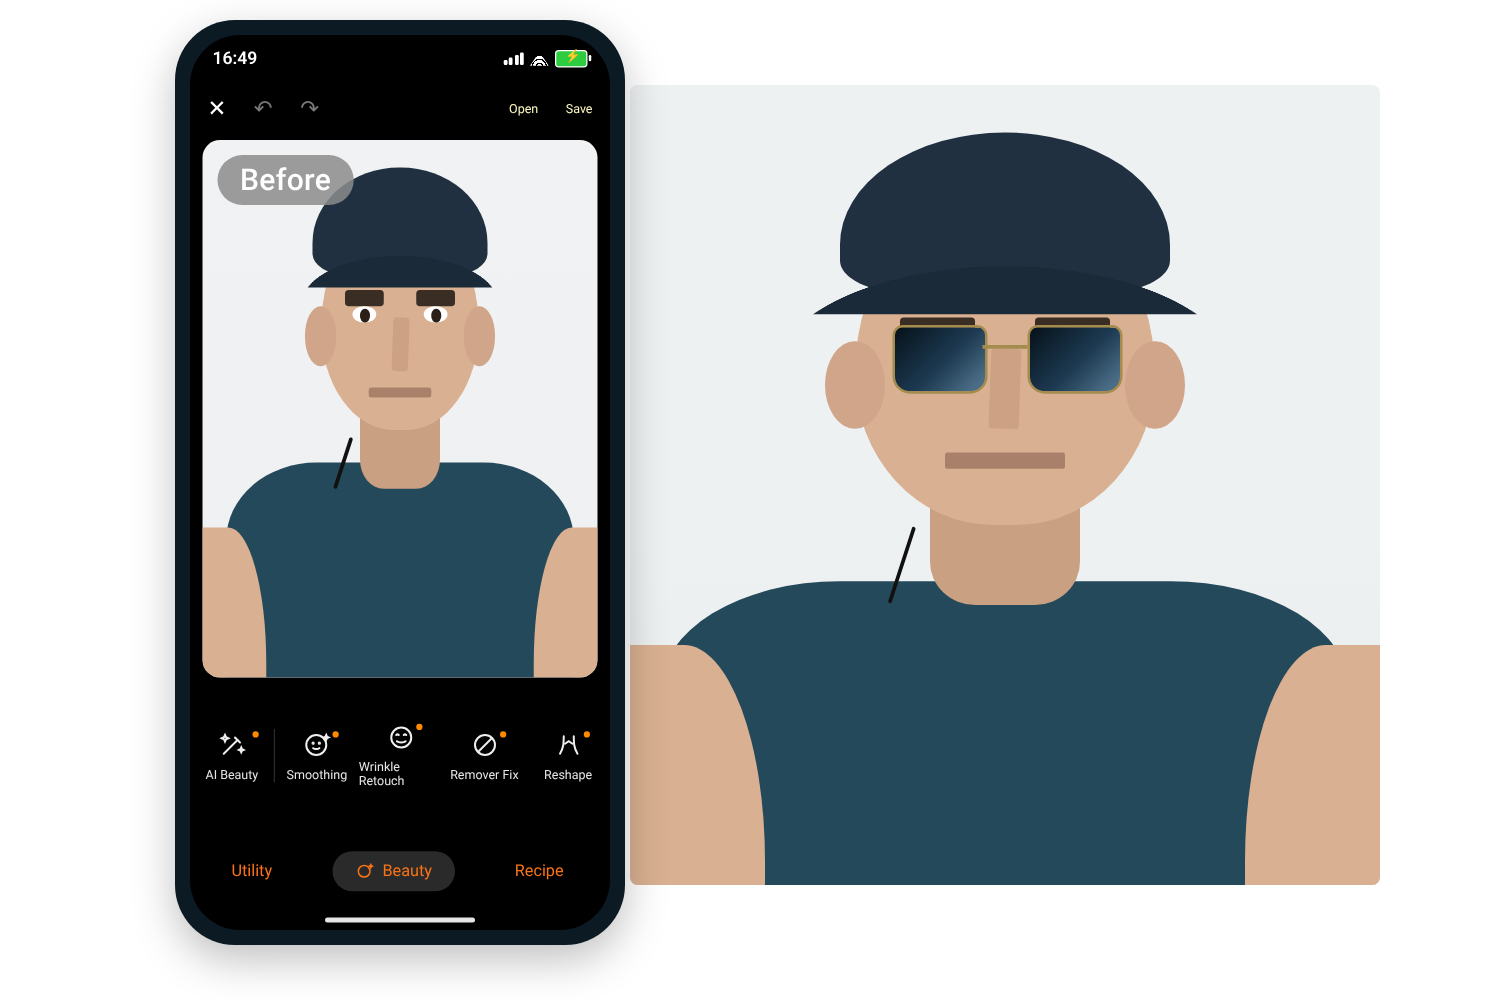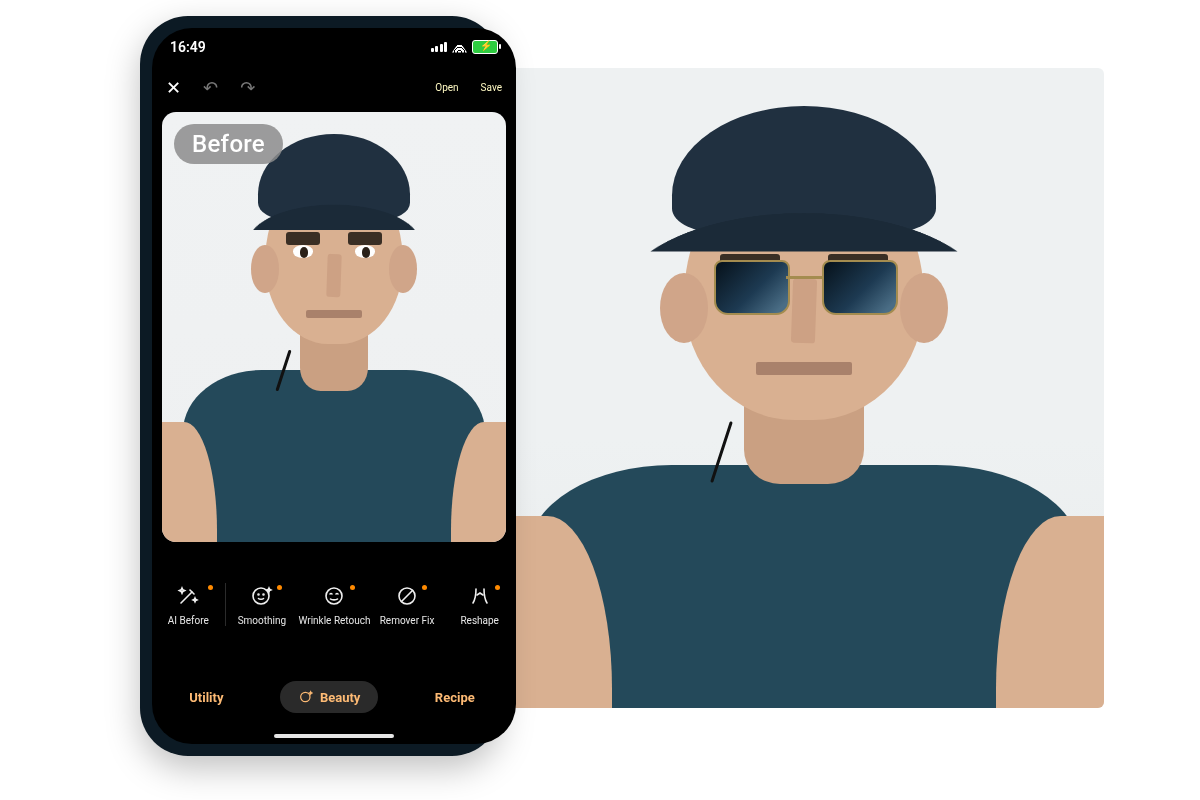--- a/index.html
+++ b/index.html
@@ -9,21 +9,21 @@
 
 .after-wrap{position:absolute;left:504px;top:68px;width:600px;height:640px;border-radius:6px;overflow:hidden;}
 .after-photo{width:100%;height:100%;position:relative;background:linear-gradient(to bottom,#eef1f2 0%,#eef1f2 58%,#e9ecec 100%);}
 .after-wrap .badge{position:absolute;right:28px;top:22px;}
 
 
 .badge{display:inline-flex;align-items:center;justify-content:center;padding:8px 22px;border-radius:24px;background:rgba(140,140,140,0.85);color:#fff;font-size:22px;font-weight:500;letter-spacing:.3px;}
 
 
 .phone{position:absolute;left:140px;top:16px;width:360px;height:740px;border-radius:48px;background:#0c1a24;box-shadow:0 12px 34px rgba(0,0,0,.25);padding:12px;box-sizing:border-box;}
-.phone-inner{width:100%;height:100%;border-radius:40px;background:#000;overflow:hidden;position:relative;padding-left:28px;}
+.phone-inner{width:100%;height:100%;border-radius:40px;background:#000;overflow:hidden;position:relative;}
 .notch{position:absolute;top:0;left:50%;transform:translateX(-50%);width:150px;height:24px;background:#000;border-bottom-left-radius:16px;border-bottom-right-radius:16px;z-index:5;}
 .home-ind{position:absolute;bottom:6px;left:50%;transform:translateX(-50%);width:120px;height:4px;border-radius:3px;background:#fff;opacity:.9;}
 
 
 .status{position:absolute;top:0;left:0;right:0;height:38px;display:flex;align-items:center;justify-content:space-between;padding:0 18px;color:#fff;font-size:14px;font-weight:600;z-index:4;}
 .status .right{display:flex;align-items:center;gap:5px;}
 .sig{display:flex;align-items:flex-end;gap:1.5px;}
 .sig span{width:3px;background:#fff;border-radius:1px;}
 .sig span:nth-child(1){height:4px}.sig span:nth-child(2){height:6px}.sig span:nth-child(3){height:8px}.sig span:nth-child(4){height:10px}
 .wifi-ic{width:15px;height:11px;position:relative;}
@@ -49,21 +49,21 @@
 
 
 .tools{position:absolute;left:0;right:0;top:534px;height:84px;display:flex;align-items:center;color:#e6e6e6;}
 .tool{flex:1;display:flex;flex-direction:column;align-items:center;gap:6px;font-size:10px;position:relative;cursor:pointer;}
 .tool .ic{width:26px;height:26px;display:flex;align-items:center;justify-content:center;color:#eee;}
 .tool .dot{position:absolute;top:2px;right:16px;width:5px;height:5px;border-radius:50%;background:#ff8a00;}
 .tool.first{border-right:1px solid #2b2b2b;}
 .tool.first .dot{right:12px;}
 
 
-.tabs{position:absolute;left:0;right:4px;bottom:22px;height:50px;display:flex;align-items:center;justify-content:space-around;color:#fdba74;font-size:13px;font-weight:bold;}
+.tabs{position:absolute;left:0;right:4px;bottom:22px;height:50px;display:flex;align-items:center;justify-content:space-around;color:#f97316;font-size:13px;}
 .tab{padding:8px 18px;border-radius:20px;display:flex;align-items:center;gap:6px;}
 .tab.active{background:#2a2a2a;}
 .tab.active .ic{width:16px;height:16px;}
 
 svg{display:block;}
 
 
 .person{position:absolute;inset:0;}
 .torso{position:absolute;background:#24495a;}
 .neck{position:absolute;background:#caa082;}
@@ -179,21 +179,21 @@
         <div class="tool first">
           <span class="dot"></span>
           <span class="ic">
             <svg viewBox="0 0 24 24" width="24" height="24" fill="none" stroke="currentColor" stroke-width="1.6" stroke-linecap="round">
                 <path d="M5 19L16 8"></path>
                 <path d="M14 6l4 4"></path>
                 <path d="M6 4l.8 1.8L8.6 6.6 6.8 7.4 6 9.2 5.2 7.4 3.4 6.6 5.2 5.8z"></path>
                 <path d="M19 14l.6 1.3 1.3.6-1.3.6L19 17.8l-.6-1.3-1.3-.6 1.3-.6z"></path>
               </svg>
           </span>
-          <span>AI Before</span>
+          <span>AI Beauty</span>
         </div>
         <div class="tool">
           <span class="dot"></span>
           <span class="ic">
             <svg viewBox="0 0 24 24" width="24" height="24" fill="none" stroke="currentColor" stroke-width="1.6">
                 <circle cx="11" cy="12" r="8"></circle>
                 <circle cx="8.5" cy="10.5" r=".5" fill="currentColor"></circle>
                 <circle cx="13.5" cy="10.5" r=".5" fill="currentColor"></circle>
                 <path d="M8.5 14.5c1 1 4 1 5 0" stroke-linecap="round"></path>
                 <path d="M19 4l.6 1.3 1.3.6-1.3.6L19 7.8l-.6-1.3-1.3-.6 1.3-.6z"></path>

